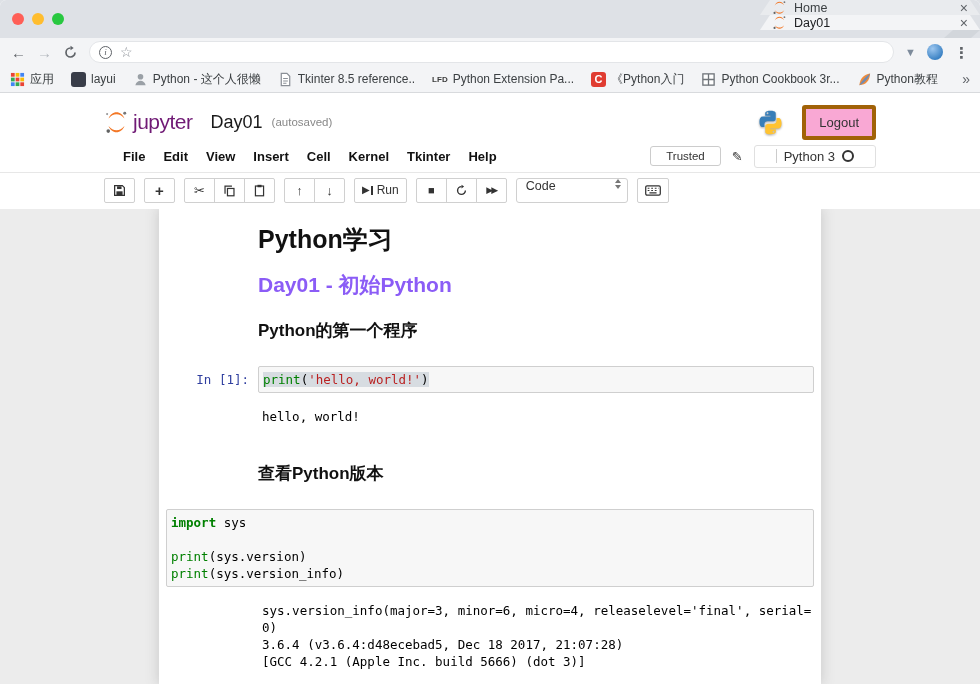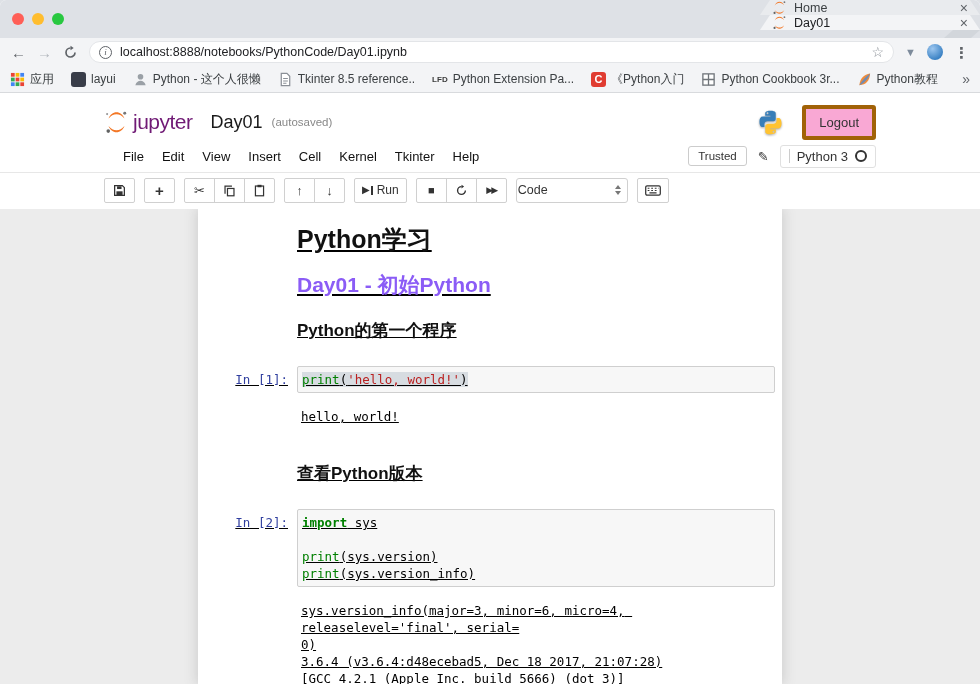--- a/index.html
+++ b/index.html
@@ -51,51 +51,51 @@
   .brand { display: flex; align-items: center; gap: 4px; text-decoration: none; }
   .brand-text { font-size: 21px; color: #701a75; letter-spacing: -0.5px; }
   .nb-title { margin-left: 18px; font-size: 18px; color: #1a1a1a; }
   .autosave { margin-left: 9px; font-size: 11.5px; color: #888; }
   .py-logo { filter: drop-shadow(0 1px 1px rgba(0,0,0,0.35)); }
   .logout { margin-left: 18px; background: #f9a8d4; border: 4px solid #a16207; border-radius: 3px; padding: 6px 13px; font-size: 13px; color: #333; font-family: inherit; }
 
   
   .jp-menubar { background: #fff; border-bottom: 1px solid #e7e7e7; padding: 3px 0 5px; flex-shrink: 0; }
   .menu-wrap { height: 22px; }
-  .menu-item { padding: 2px 9px; font-size: 13px; color: #111; }
+  .menu-item { padding: 2px 9px; font-size: 13px; color: #111; font-weight: bold; }
   .menu-item:first-child { margin-left: 10px; }
-  .trusted { border: 1px solid #ccc; background: #fff; border-radius: 3px; font-size: 11.5px; color: #333; padding: 3px 9px; font-family: inherit; }
+  .trusted { border: 1px solid #ccc; background: #fff; border-radius: 3px; font-size: 11.5px; color: #333; padding: 3px 15px; font-family: inherit; }
   .pencil { margin: 0 11px; color: #333; font-size: 13px; }
-  .kernel-box { display: flex; align-items: center; gap: 7px; border: 1px solid #e0e0e0; border-radius: 3px; padding: 3px 8px; font-size: 13px; color: #333; }
+  .kernel-box { display: flex; align-items: center; gap: 7px; border: 1px solid #e0e0e0; border-radius: 3px; padding: 3px 21px; font-size: 13px; color: #333; }
   .kdiv { width: 1px; height: 14px; background: #ccc; }
   .kcircle { width: 12px; height: 12px; border: 2px solid #333; border-radius: 50%; }
 
   
   .jp-toolbar { background: #fff; padding: 4px 0 6px; flex-shrink: 0; }
   .tool-wrap { height: 26px; display: flex; align-items: center; gap: 9px; }
   .btn-group { display: inline-flex; }
   .btn { height: 25px; min-width: 31px; padding: 0 7px; background: #fff; border: 1px solid #d0d0d0; display: inline-flex; align-items: center; justify-content: center; gap: 4px; font-size: 12px; color: #333; border-radius: 2px; font-family: inherit; }
   .btn-group .btn + .btn { margin-left: -1px; border-radius: 0; }
   .btn-group .btn:first-child { border-radius: 2px 0 0 2px; }
   .btn-group .btn:last-child { border-radius: 0 2px 2px 0; }
   .btn-group .btn:only-child { border-radius: 2px; }
   .gi { font-size: 13px; line-height: 1; color: #333; }
   .gi.big { font-size: 15px; font-weight: bold; }
   .gi.play { font-size: 10px; }
   .gi.ff { font-size: 9px; letter-spacing: -2px; }
   .gi.stop { font-size: 11px; }
   .runbar { width: 2px; height: 9px; background: #333; margin-left: -3px; }
-  .cellsel { height: 25px; width: 112px; border: 1px solid #d0d0d0; border-radius: 3px; background: #fff; display: flex; align-items: center; padding: 0 6px 0 1px; font-size: 12.5px; color: #333; }
+  .cellsel { height: 25px; width: 112px; border: 1px solid #d0d0d0; border-radius: 3px; background: #fff; display: flex; padding: 0 6px 0 9px; font-size: 12.5px; color: #333; }
   .sel-arrows { margin-left: auto; display: flex; flex-direction: column; gap: 2px; }
   .tri-up { width: 0; height: 0; border-left: 3.5px solid transparent; border-right: 3.5px solid transparent; border-bottom: 4.5px solid #777; }
   .tri-down { width: 0; height: 0; border-left: 3.5px solid transparent; border-right: 3.5px solid transparent; border-top: 4.5px solid #777; }
 
   
   .nb-area { flex: 1; background: #ececec; overflow: hidden; display: flex; justify-content: center; }
-  .nb-container { width: 584px; background: #fff; box-shadow: 0 0 12px 1px rgba(87,87,87,0.22); padding-top: 10px; text-decoration: underline; }
+  .nb-container { width: 662px; background: #fff; box-shadow: 0 0 12px 1px rgba(87,87,87,0.22); padding-top: 10px; }
   .cellrow { display: flex; padding: 5px 5px 5px 7px; }
   .prompt { width: 92px; flex-shrink: 0; text-align: right; padding-right: 9px; padding-top: 5px; font-family: "DejaVu Sans Mono", "Liberation Mono", monospace; font-size: 12.5px; line-height: 17px; color: #303F9F; white-space: nowrap; }
   .content { flex: 1; min-width: 0; margin-right: 2px; }
   .md h1 { font-size: 25px; line-height: 30px; font-weight: bold; color: #111; }
   .md h2 { font-size: 21px; line-height: 26px; font-weight: bold; color: #8b5cf6; }
   .md h3 { font-size: 17px; line-height: 22px; font-weight: bold; color: #111; }
   .row-h2 { margin-top: 8px; }
   .row-h3a { margin-top: 12px; }
   .row-cell1 { margin-top: 14px; }
   .row-h3b { margin-top: 24px; }
@@ -145,21 +145,20 @@
 
   <div class="navrow">
     <span class="navicon">←</span>
     <span class="navicon fwd">→</span>
     <svg width="15" height="15" viewBox="0 0 16 16">
         <path d="M12.8 8A4.8 4.8 0 1 1 8 3.2" fill="none" stroke="#5f6368" stroke-width="1.8"></path>
         <path d="M8 0.8l3.4 2.4L8 5.6z" fill="#5f6368"></path>
       </svg>
     <div class="omnibox">
       <span class="infoicon">i</span>
-      <span class="url">localhost:8888/notebooks/PythonCode/Day01.ipynb</span>
       <span class="star">☆</span>
     </div>
     <span class="navicon dl">▼</span>
     <span class="globe"></span>
     <span class="navicon bmenu">⋮</span>
   </div>
 
   <div class="bookmarks">
     <div class="bm">
       <svg class="bm-icon" viewBox="0 0 16 16">
@@ -385,21 +384,20 @@
       </div>
 
       <div class="cellrow md row-h3b">
         <div class="prompt"></div>
         <div class="content">
             <h3>查看Python版本</h3>
           </div>
       </div>
 
       <div class="cellrow code row-cell2">
-        <div class="prompt">In [2]:</div>
         <div class="content">
           <div class="input-area">
             <div class="code-line"><span class="cm-keyword">import</span><span> sys</span></div>
             <div class="code-line"></div>
             <div class="code-line"><span class="cm-builtin">print</span><span>(sys.version)</span></div>
             <div class="code-line"><span class="cm-builtin">print</span><span>(sys.version_info)</span></div>
           </div>
         </div>
       </div>
 

